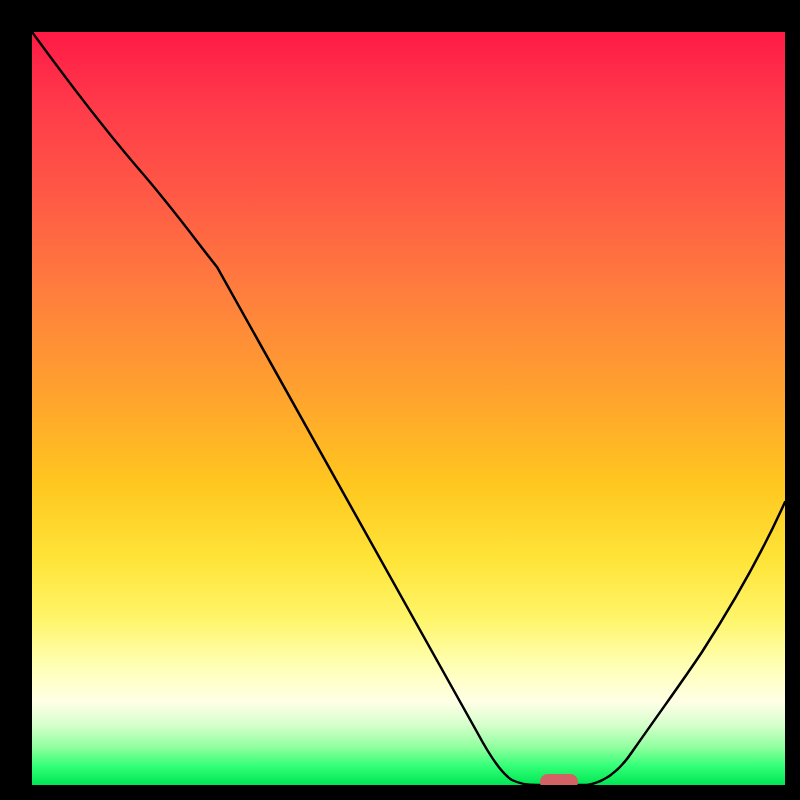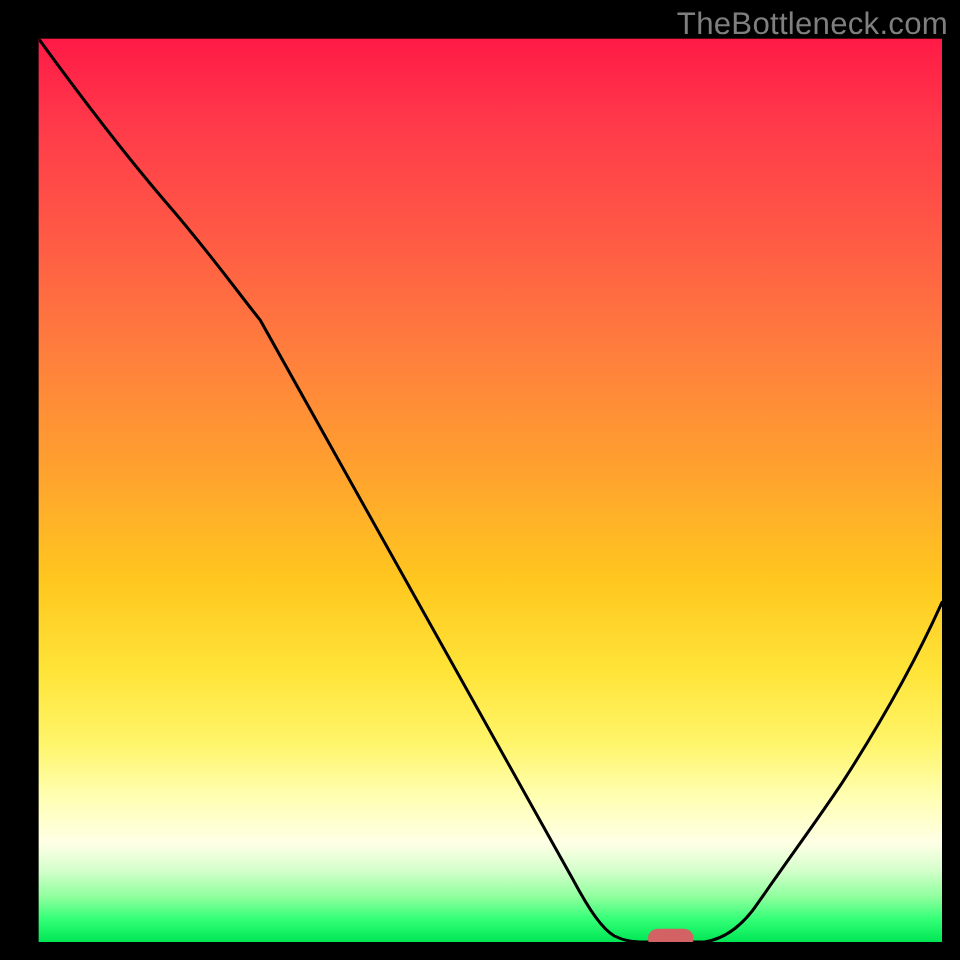--- a/index.html
+++ b/index.html
@@ -71,21 +71,20 @@
     background: #d26263;
     z-index: 6;
     transform: translate(-50%, -50%);
   }
 </style>
 </head>
 <body>
 
 <div class="container">
 
-  <div class="watermark">TheBottleneck.com</div>
 
   <div class="plot-area">
     <div class="gradient-bg"></div>
 
     <svg class="curve-svg" viewBox="0 0 753 753" preserveAspectRatio="none">
       <path fill="none" stroke="#000000" stroke-width="2.5" stroke-linecap="round" d="M 0 0
                C 40 55, 75 100, 105 135
                C 140 175, 165 210, 185 235
                L 445 700
                C 460 728, 470 742, 480 748

